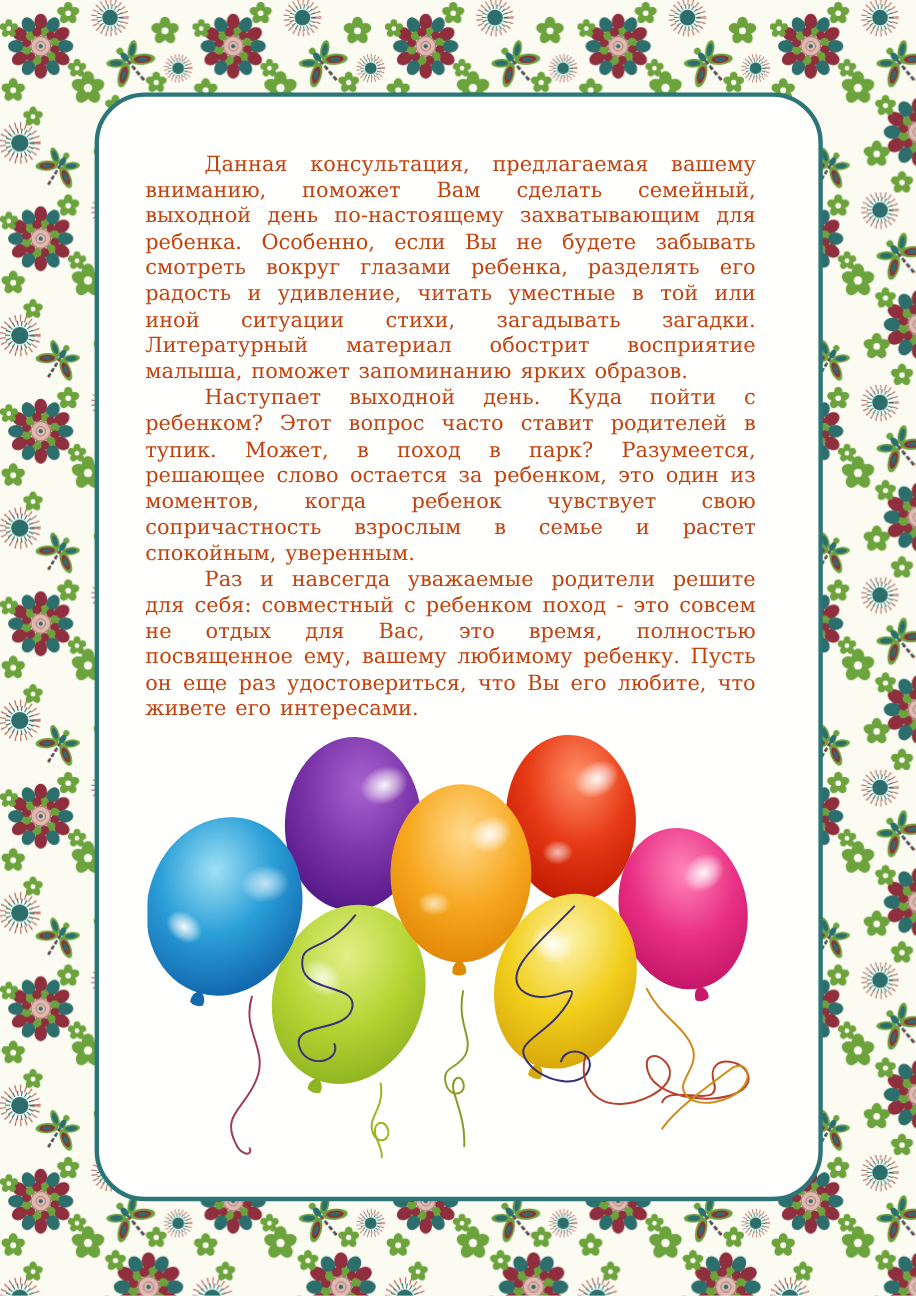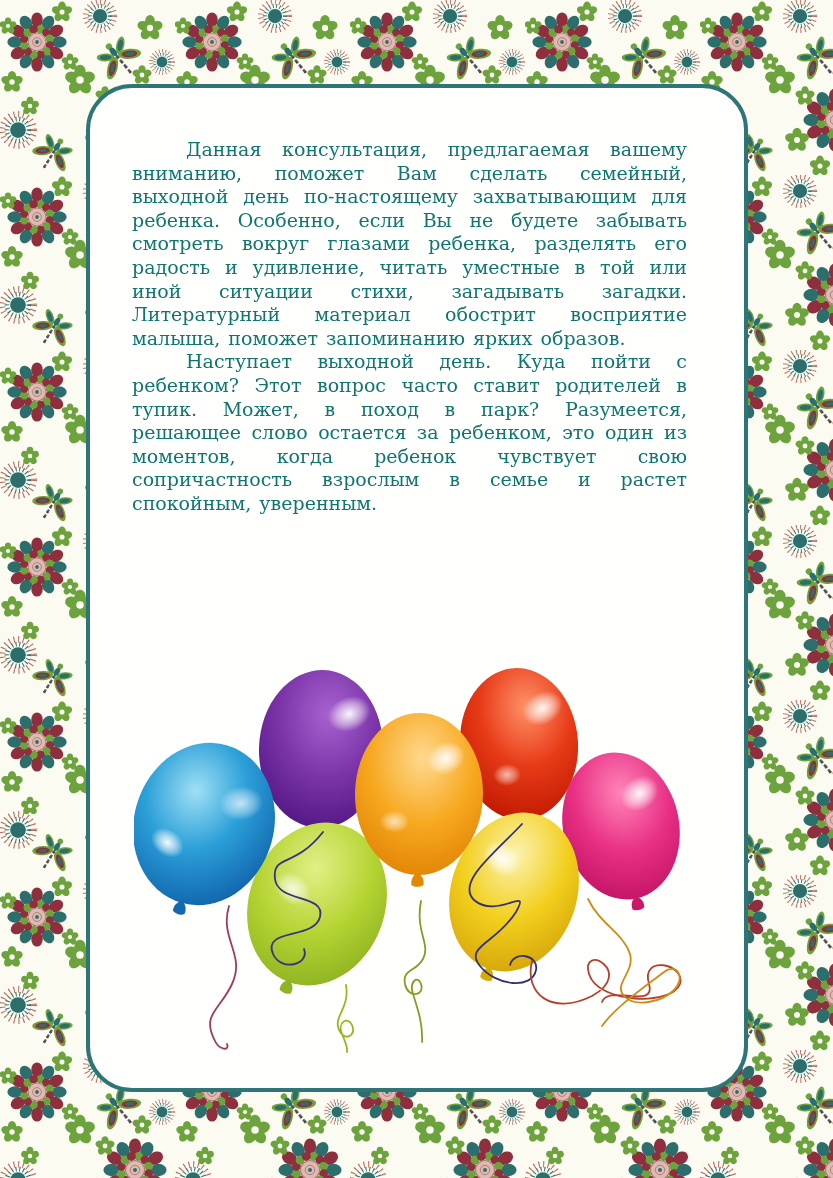--- a/index.html
+++ b/index.html
@@ -9,21 +9,21 @@
     font-family:"DejaVu Serif","Liberation Serif",serif;
   }
   .pattern-layer{position:absolute;left:0;top:0;width:833px;height:1178px;}
   .card{
     position:absolute;left:86px;top:84px;width:662px;height:1008px;
     box-sizing:border-box;background:#fffffe;
     border:4px solid #2d7577;border-radius:46px;overflow:hidden;
   }
   .content{
     padding:50px 57px 0 42px;
-    font-size:19px;line-height:23.6px;color:#0f766e;
+    font-size:19px;line-height:23.6px;color:#c2410c;
     text-align:justify;text-justify:inter-word;
   }
   .content p{margin:0;text-indent:54px;word-spacing:2px;}
   .balloons{position:absolute;left:44px;top:566px;}
 </style>
 </head>
 <body>
 
 <svg class="pattern-layer" width="833" height="1178" viewBox="0 0 833 1178" xmlns="http://www.w3.org/2000/svg">
   <defs>
@@ -105,20 +105,21 @@
       <use href="#flower" transform="translate(70,62) scale(0.7)"></use>
     </pattern>
   </defs>
   <rect width="833" height="1178" fill="url(#bgpat)"></rect>
 </svg>
 
 <div class="card">
   <div class="content">
     <p>Данная консультация, предлагаемая вашему вниманию, поможет Вам сделать семейный, выходной день по-настоящему захватывающим для ребенка. Особенно, если Вы не будете забывать смотреть вокруг глазами ребенка, разделять его радость и удивление, читать уместные в той или иной ситуации стихи, загадывать загадки. Литературный материал обострит восприятие малыша, поможет запоминанию ярких образов.</p>
     <p>Наступает выходной день. Куда пойти с ребенком? Этот вопрос часто ставит родителей в тупик. Может, в поход в парк? Разумеется, решающее слово остается за ребенком, это один из моментов, когда ребенок чувствует свою сопричастность взрослым в семье и растет спокойным, уверенным.</p>
+    <p>Раз и навсегда уважаемые родители решите для себя: совместный с ребенком поход - это совсем не отдых для Вас, это время, полностью посвященное ему, вашему любимому ребенку. Пусть он еще раз удостовериться, что Вы его любите, что живете его интересами.</p>
   </div>
 
   <svg class="balloons" width="580" height="405" viewBox="0 0 580 405" xmlns="http://www.w3.org/2000/svg">
     <defs>
       <radialGradient id="hl" cx="50%" cy="50%" r="50%">
         <stop offset="0%" stop-color="#ffffff" stop-opacity="0.95"></stop>
         <stop offset="60%" stop-color="#ffffff" stop-opacity="0.45"></stop>
         <stop offset="100%" stop-color="#ffffff" stop-opacity="0"></stop>
       </radialGradient>
       <radialGradient id="g-blue" cx="38%" cy="32%" r="80%">

